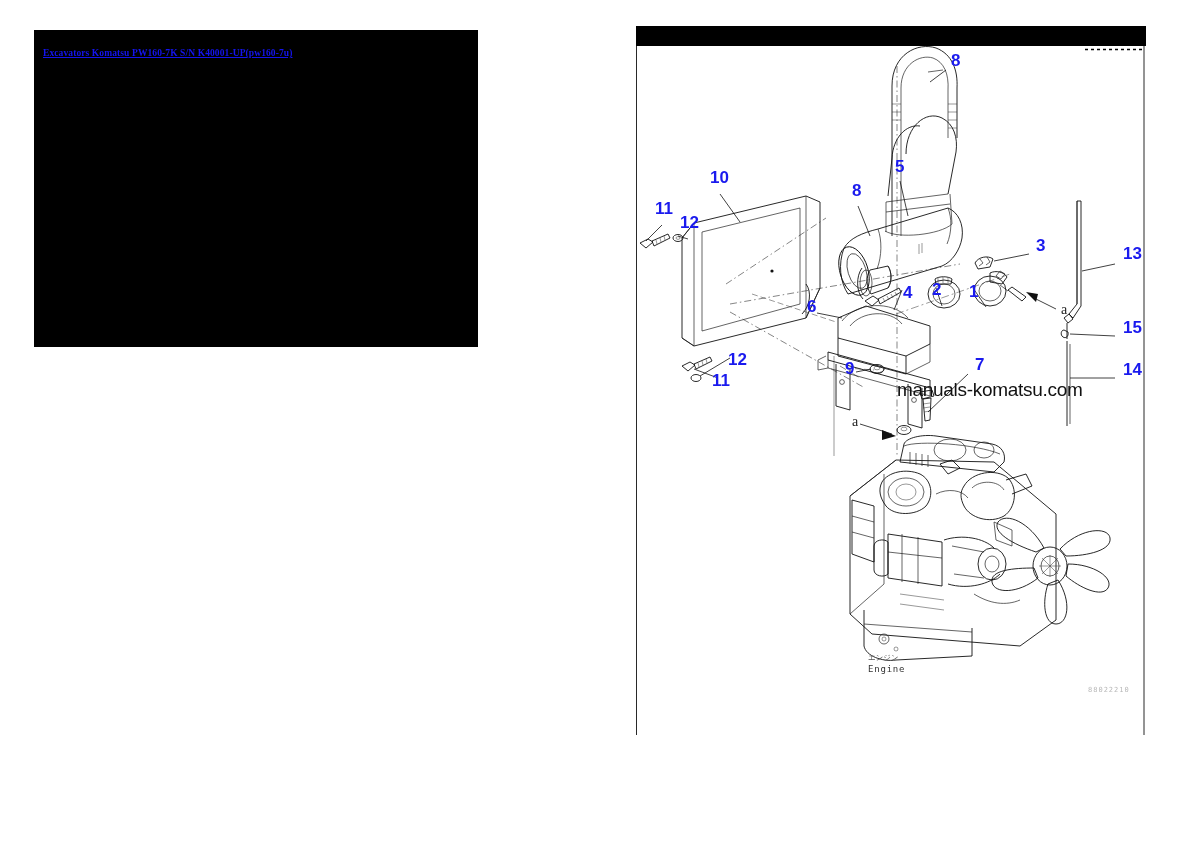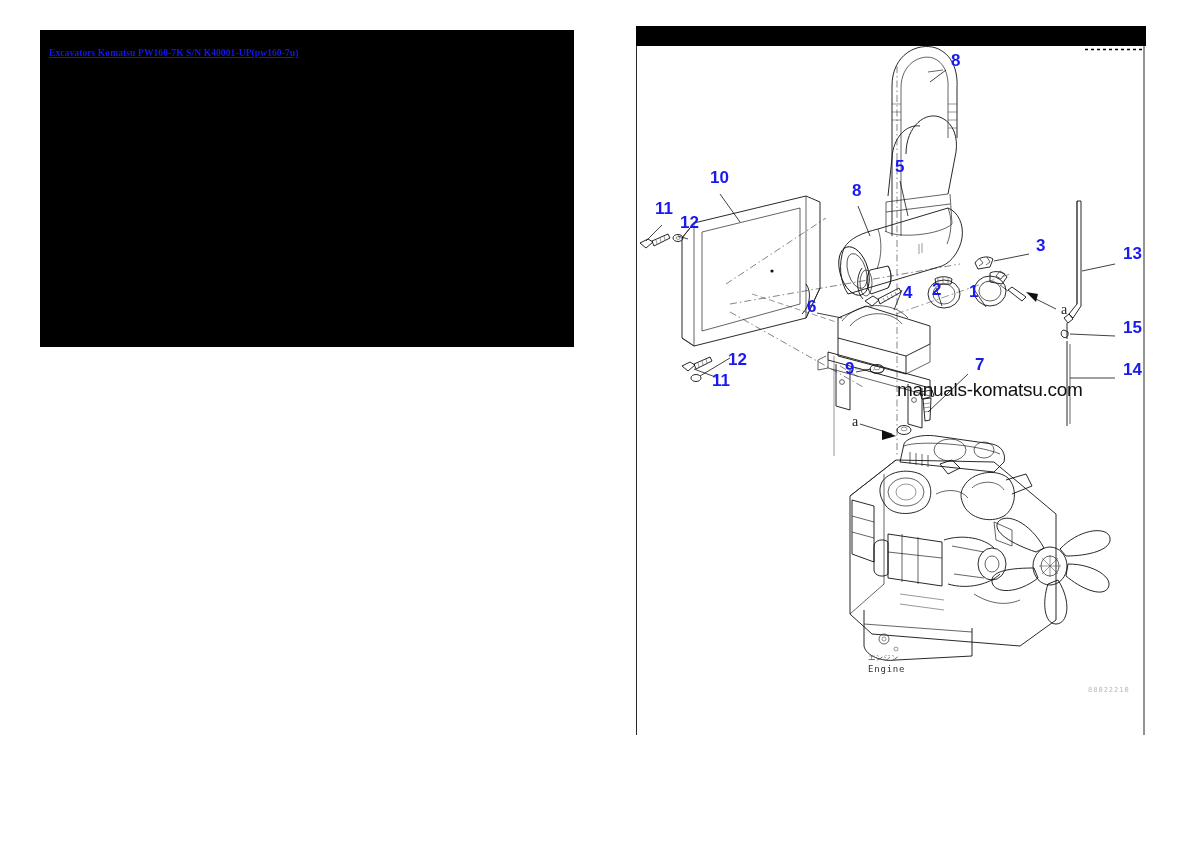--- a/index.html
+++ b/index.html
@@ -15,23 +15,23 @@
   #page {
     position: relative;
     width: 1190px;
     height: 842px;
     background: #ffffff;
   }
 
   
   #left-panel {
     position: absolute;
-    left: 40px;
+    left: 34px;
     top: 30px;
-    width: 534px;
+    width: 444px;
     height: 317px;
     background: #000000;
     overflow: hidden;
   }
   #breadcrumb-link {
     position: absolute;
     left: 9px;
     top: 18px;
     font-family: "Liberation Serif", serif;
     font-size: 9.5px;

